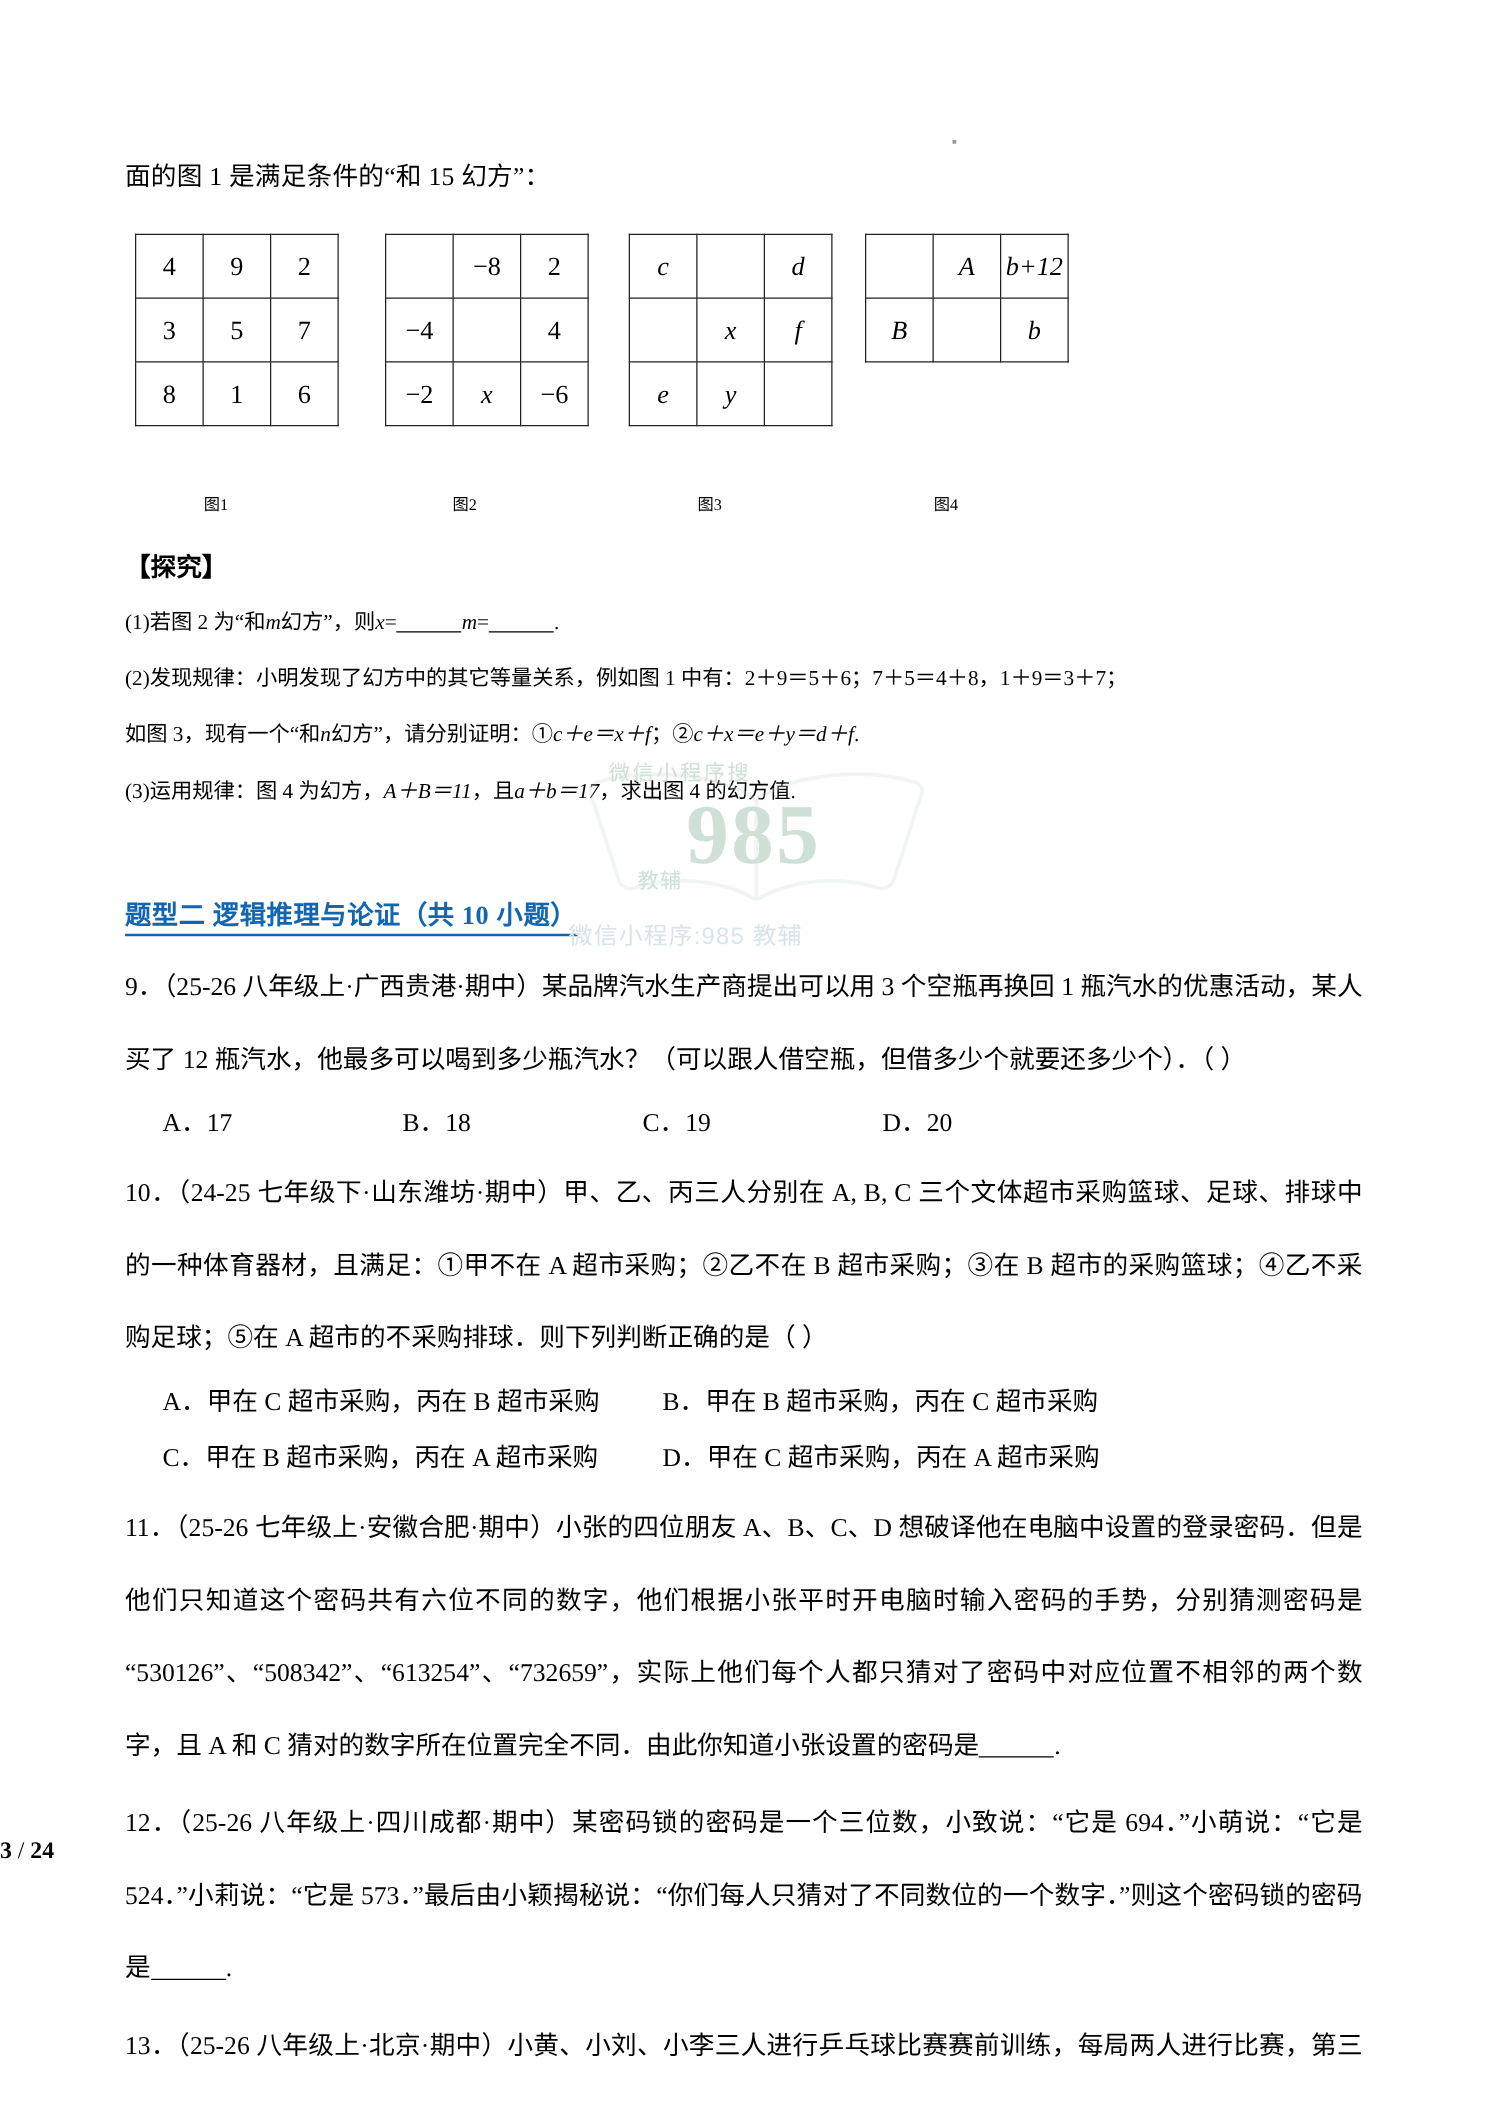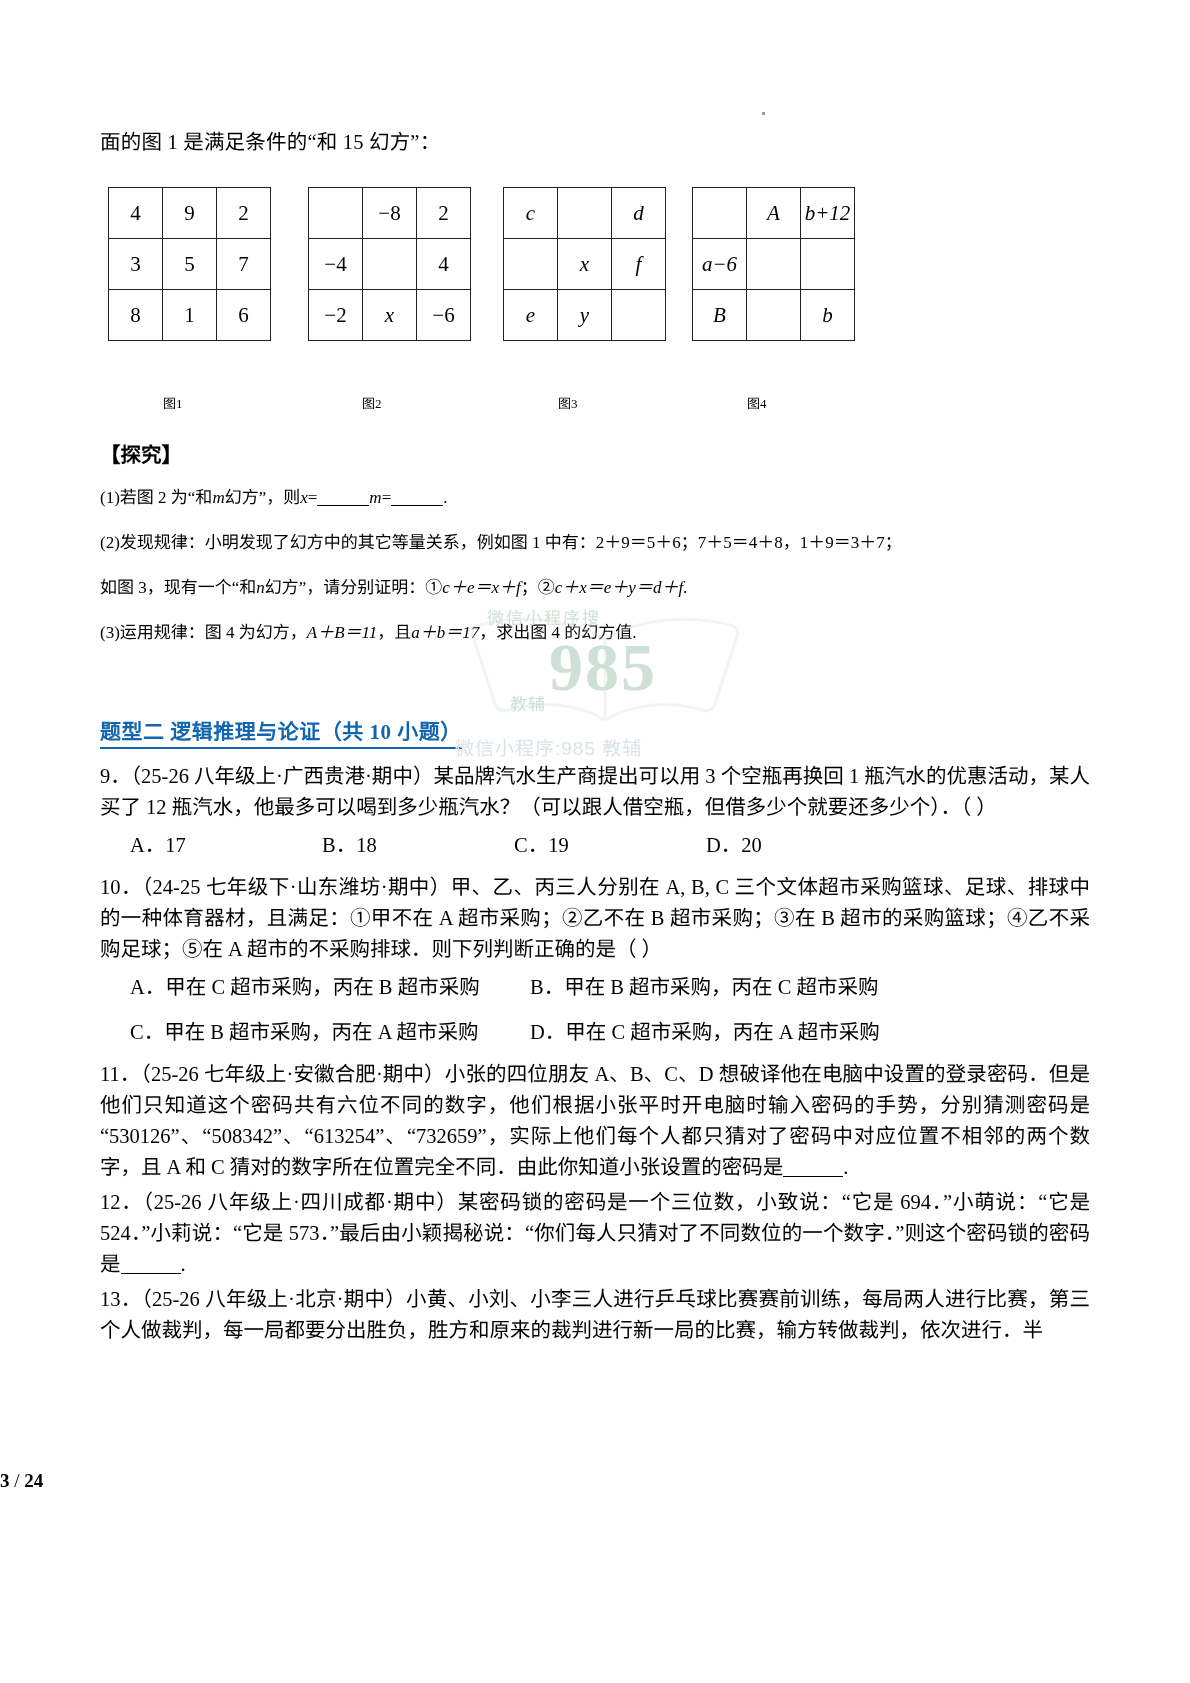--- a/index.html
+++ b/index.html
@@ -114,21 +114,21 @@
     display: inline-block;
     border-bottom: 2px solid #1265b0;
     padding-bottom: 2px;
     letter-spacing: 0.5px;
     text-align: right;
   }
 
   
   .question {
     font-size: 20.5px;
-    line-height: 31px;
+    line-height: 58px;
     margin-top: 4px;
     text-align: justify;
     text-justify: inter-ideograph;
   }
   .question .src { }
   .opts-row {
     font-size: 20.5px;
     line-height: 45px;
     display: flex;
     padding-left: 30px;
@@ -300,25 +300,20 @@
         </table>
 
       <table class="grid" id="grid4">
         <tbody>
             <tr>
           <td class="v"></td>
           <td class="sym">A</td>
           <td class="sym">b+12</td>
         </tr>
         <tr>
-          <td class="sym">a−6</td>
-          <td class="v"></td>
-          <td class="v"></td>
-        </tr>
-        <tr>
           <td class="sym">B</td>
           <td class="v"></td>
           <td class="sym">b</td>
         </tr>
       </tbody>
         </table>
     </div>
 
     
     <div class="figlabels">

